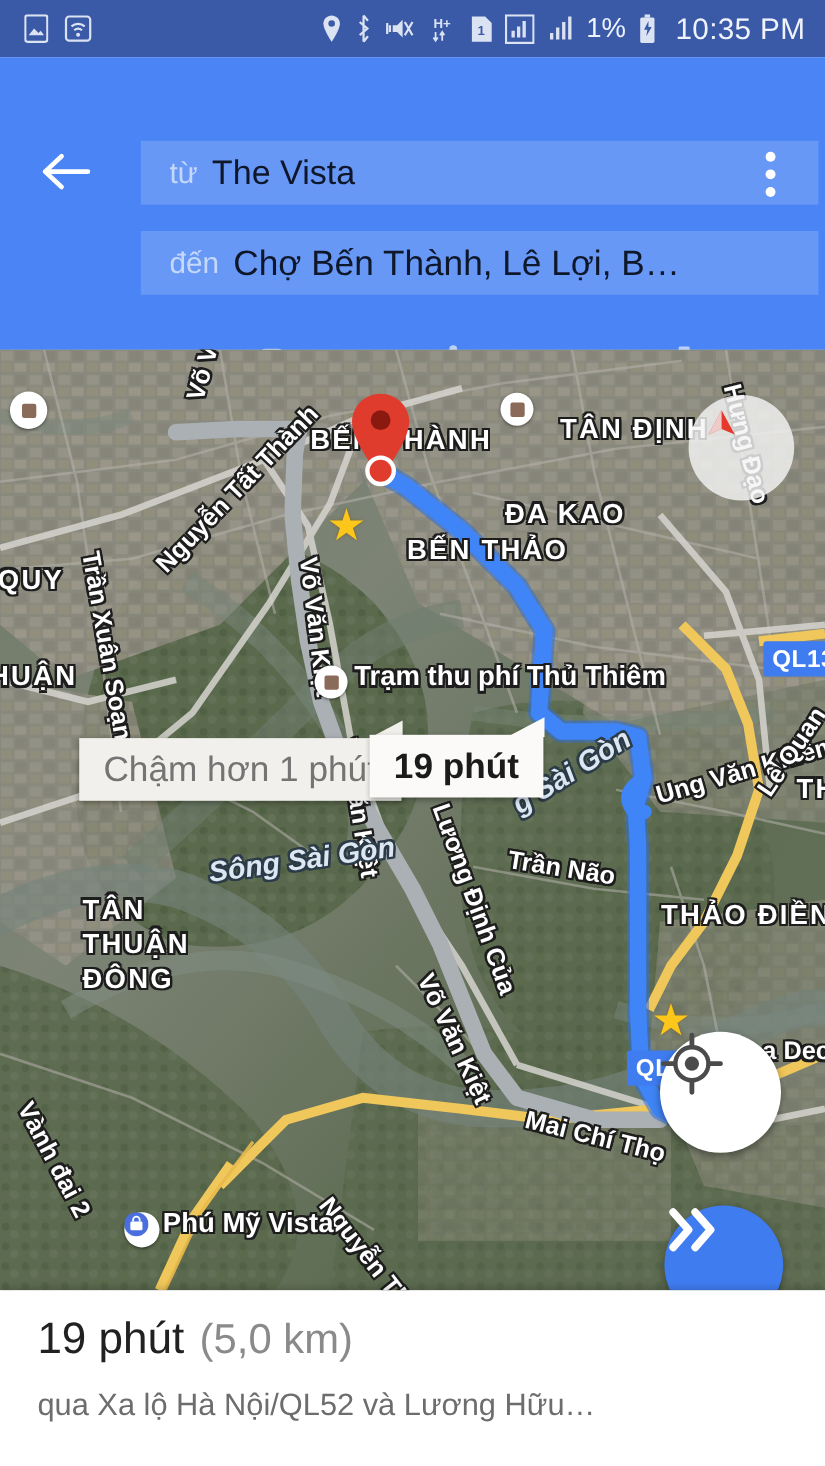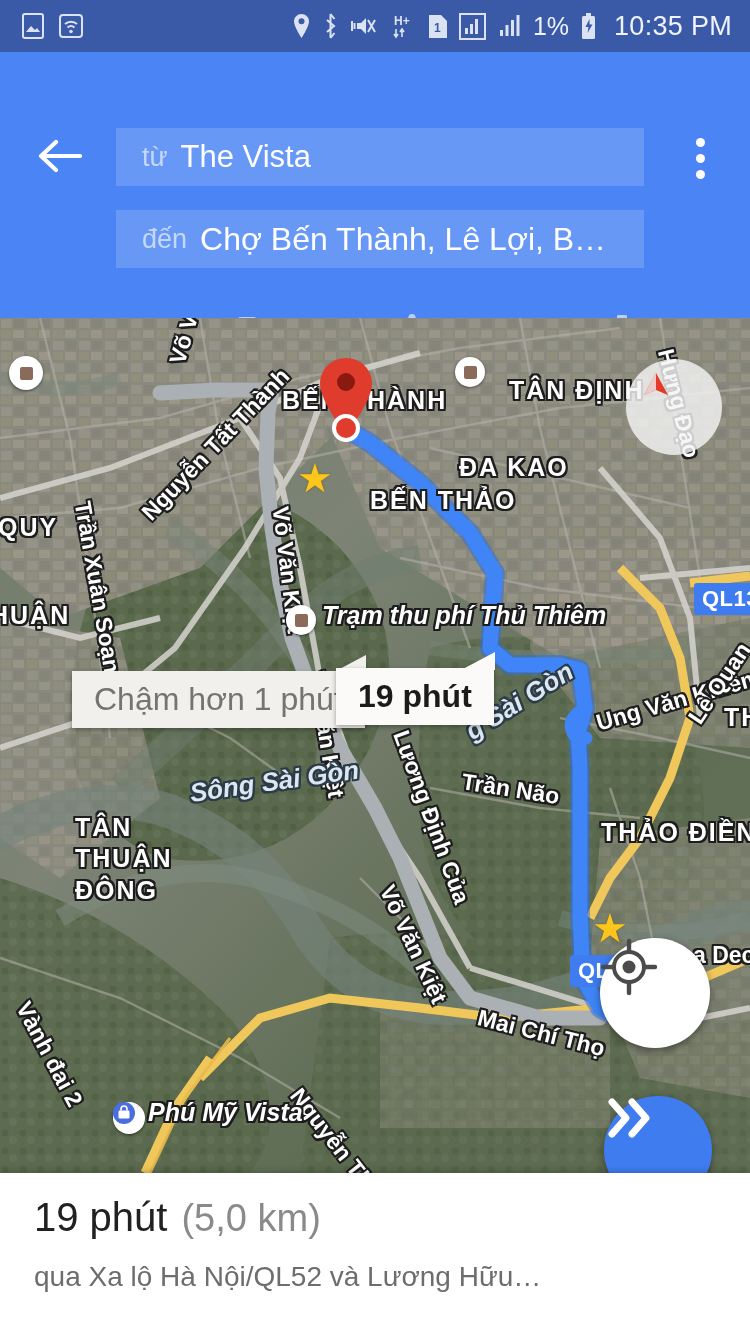--- a/index.html
+++ b/index.html
@@ -28,28 +28,28 @@
     position:absolute; left:30px; top:78px; width:58px; height:52px;
     display:flex; align-items:center; justify-content:center; cursor:pointer;
   }
   .kebab{
     position:absolute; right:24px; top:78px; width:52px; height:56px;
     display:flex; flex-direction:column; align-items:center; justify-content:center; gap:7px; cursor:pointer;
   }
   .kebab i{ width:9px; height:9px; border-radius:50%; background:#fff; display:block; }
 
   .field{
-    position:absolute; left:116px; width:528px; height:58px;
+    position:absolute; left:128px; width:616px; height:58px;
     background:rgba(255,255,255,.17);
     display:flex; align-items:center; padding:0 0 0 26px; overflow:hidden; cursor:text;
   }
   .field.f1{ top:76px; }
   .field.f2{ top:158px; }
   .f-pre{ color:#c5d8fb; font-size:27px; margin-right:13px; flex:0 0 auto; }
-  .f-val{ color:#ffffff; font-size:31px; white-space:nowrap; overflow:hidden; }
+  .f-val{ color:#0f172a; font-size:31px; white-space:nowrap; overflow:hidden; }
   .field.f2 .f-val{ font-size:32px; }
 
   
   .tabs{ position:absolute; top:238px; left:0; width:750px; height:80px; display:flex; }
   .tab{ flex:1; display:flex; align-items:center; justify-content:center; gap:14px; cursor:pointer; position:relative; }
   .tab .t-label{ font-size:28px; color:rgba(255,255,255,.62); white-space:nowrap; }
   .tab.active .t-label{ color:#fff; }
   .tab .t-ico{ opacity:.62; display:flex; align-items:center; }
   .tab.active .t-ico{ opacity:1; }
   .tab-underline{ position:absolute; bottom:0; left:0; right:0; height:6px; background:#fff; }
@@ -65,21 +65,21 @@
     position:absolute; color:#fff; font-weight:bold; white-space:nowrap;
     text-shadow:
       -2px -2px 0 #1d1d1d, 2px -2px 0 #1d1d1d, -2px 2px 0 #1d1d1d, 2px 2px 0 #1d1d1d,
       0 -2px 0 #1d1d1d, 0 2px 0 #1d1d1d, -2px 0 0 #1d1d1d, 2px 0 0 #1d1d1d;
     pointer-events:none;
   }
   .mlabel.area{ letter-spacing:2px; font-size:25px; }
   .mlabel.street{ font-size:23px; font-weight:bold; }
   .mlabel.water{ color:#dce7f2; font-size:26px; font-style:italic;
     text-shadow:-2px -2px 0 #2b3b48,2px -2px 0 #2b3b48,-2px 2px 0 #2b3b48,2px 2px 0 #2b3b48,0 -2px 0 #2b3b48,0 2px 0 #2b3b48,-2px 0 0 #2b3b48,2px 0 0 #2b3b48; }
-  .mlabel.poi{ font-size:25px;font-style:italic; }
+  .mlabel.poi{ font-size:25px; }
 
   .poi-dot{
     position:absolute; width:30px; height:30px; border-radius:50%; background:#fff;
     display:flex; align-items:center; justify-content:center; box-shadow:0 1px 3px rgba(0,0,0,.5);
   }
   .poi-dot::after{ content:""; width:13px; height:13px; background:#8a6a58; border-radius:2px; }
 
   .shop-dot{
     position:absolute; width:32px; height:32px; border-radius:50%; background:#fff;
     display:flex; align-items:center; justify-content:center; box-shadow:0 1px 3px rgba(0,0,0,.5);

